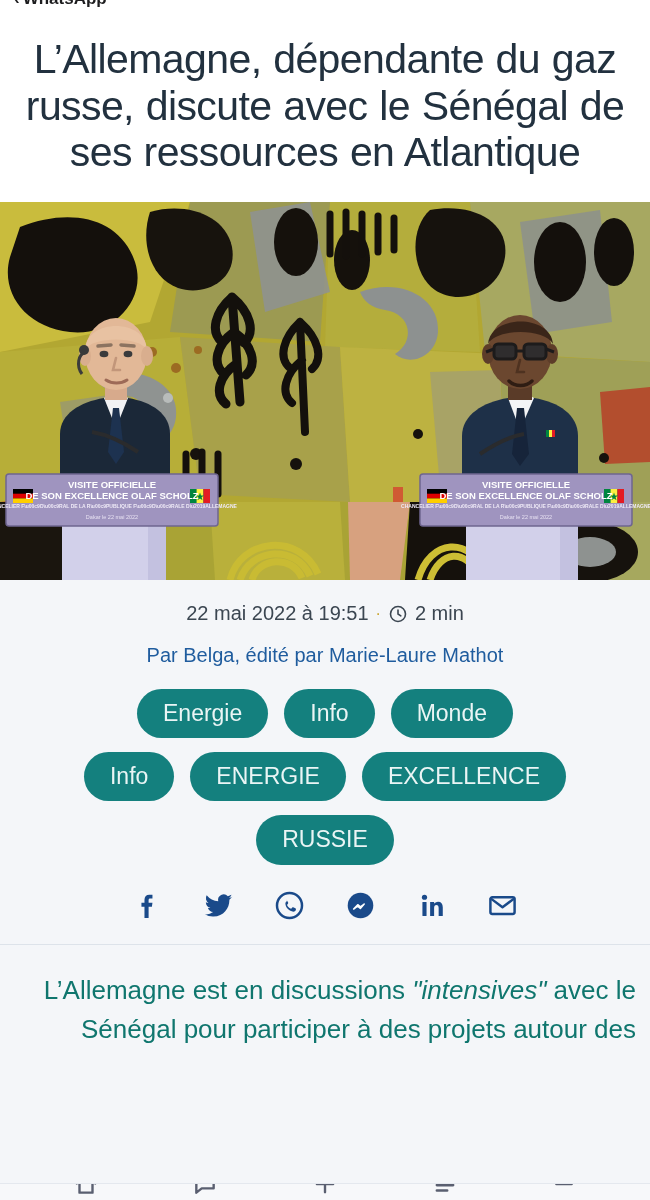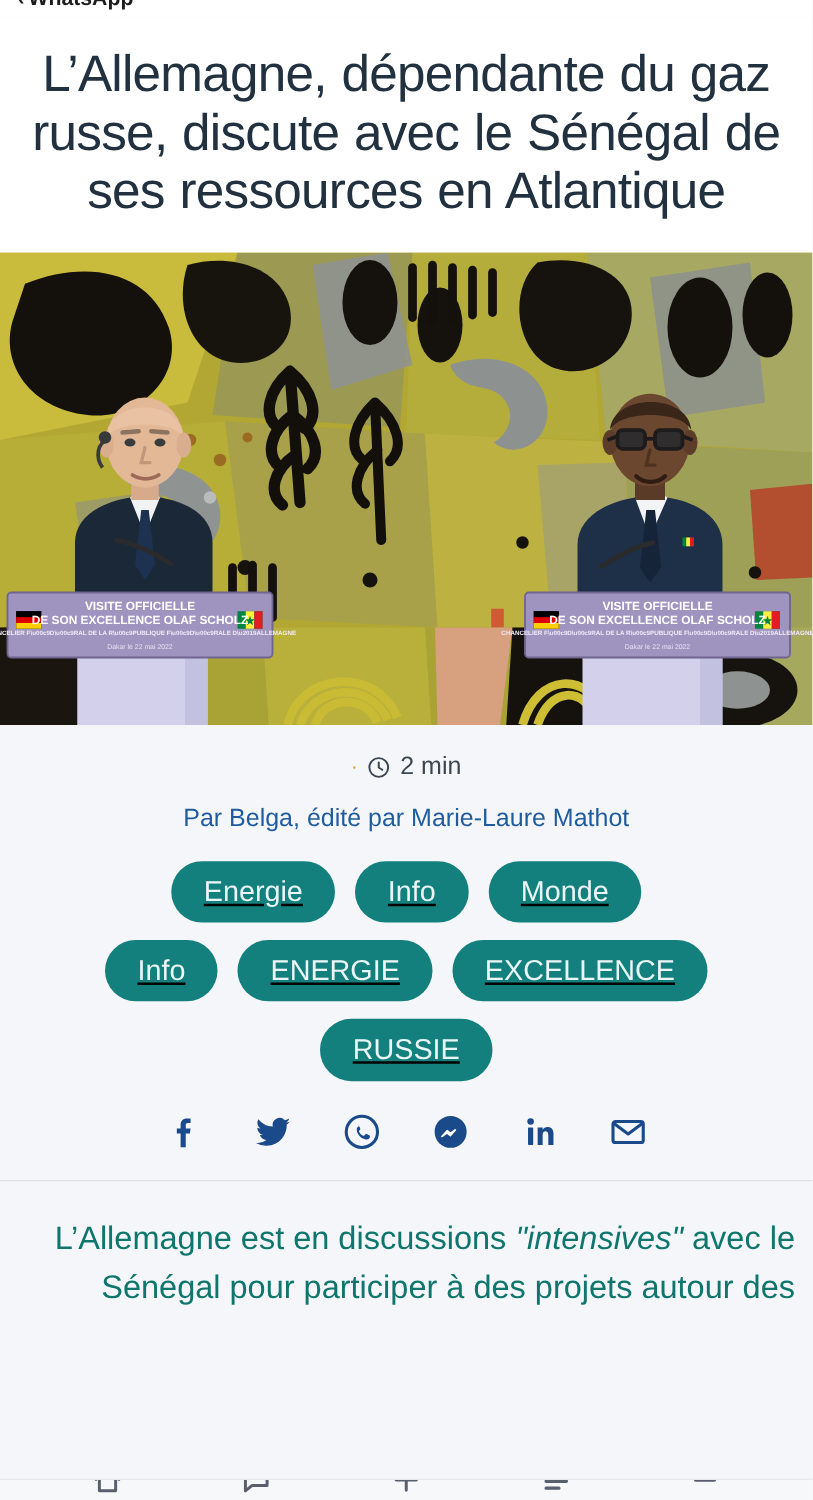--- a/index.html
+++ b/index.html
@@ -26,37 +26,37 @@
     background:#ffffff;
     padding:22px 14px 26px 14px;
   }
   .headline {
     font-size:41px; line-height:1.14; font-weight:400;
     color:#22313f; text-align:center; letter-spacing:-0.6px;
     word-spacing:1px;
   }
 
   
-  .hero { position:relative; width:650px; height:378px; overflow:hidden; background:#fef9c3; }
+  .hero { position:relative; width:650px; height:378px; overflow:hidden; background:#15803d; }
   .hero svg { display:block; width:650px; height:378px; }
 
   
   .meta-row {
     display:flex; align-items:center; justify-content:center; gap:7px;
     margin-top:22px; font-size:20px; color:#3b4651;
   }
   .meta-dot { color:#c9a227; font-size:16px; line-height:1; }
   .clock-ico { display:inline-flex; align-items:center; }
   .byline {
     text-align:center; margin-top:19px;
     font-size:20px; font-weight:400; color:#1f5c9e;
   }
 
   
-  .tags { margin-top:22px; padding:0 20px;text-decoration:underline; }
+  .tags { margin-top:22px; padding:0 20px; }
   .tag-row { display:flex; justify-content:center; gap:16px; margin-bottom:14px; flex-wrap:nowrap; }
   .pill {
     background:#14807e; color:#eaf5f5;
     border-radius:30px; padding:11px 26px;
     font-size:23px; line-height:1.18; white-space:nowrap;
     cursor:pointer;
   }
 
   
   .social {
@@ -275,20 +275,21 @@
           <text x="526" y="286" font-family="Liberation Sans, sans-serif" font-size="9.5" font-weight="bold" fill="#ffffff" text-anchor="middle">VISITE OFFICIELLE</text>
           <text x="526" y="297" font-family="Liberation Sans, sans-serif" font-size="9.5" font-weight="bold" fill="#ffffff" text-anchor="middle">DE SON EXCELLENCE OLAF SCHOLZ</text>
           <text x="526" y="306" font-family="Liberation Sans, sans-serif" font-size="5" font-weight="bold" fill="#efeaf7" text-anchor="middle">CHANCELIER F\u00c9D\u00c9RAL DE LA R\u00c9PUBLIQUE F\u00c9D\u00c9RALE D\u2019ALLEMAGNE</text>
           <text x="526" y="317" font-family="Liberation Sans, sans-serif" font-size="5.5" fill="#e7e1f2" text-anchor="middle">Dakar le 22 mai 2022</text>
         </g>
       </g>
     </svg>
   </div>
 
   <div class="meta-row">
+    <span>22 mai 2022 à 19:51</span>
     <span class="meta-dot">·</span>
     <span class="clock-ico">
       <svg width="20" height="20" viewBox="0 0 24 24" fill="none" stroke="#3b4651" stroke-width="1.9">
         <circle cx="12" cy="12" r="9"></circle>
           <path d="M12 7.2 L12 12 L15.4 14.2" stroke-linecap="round"></path>
       </svg>
     </span>
     <span>2 min</span>
   </div>
 

